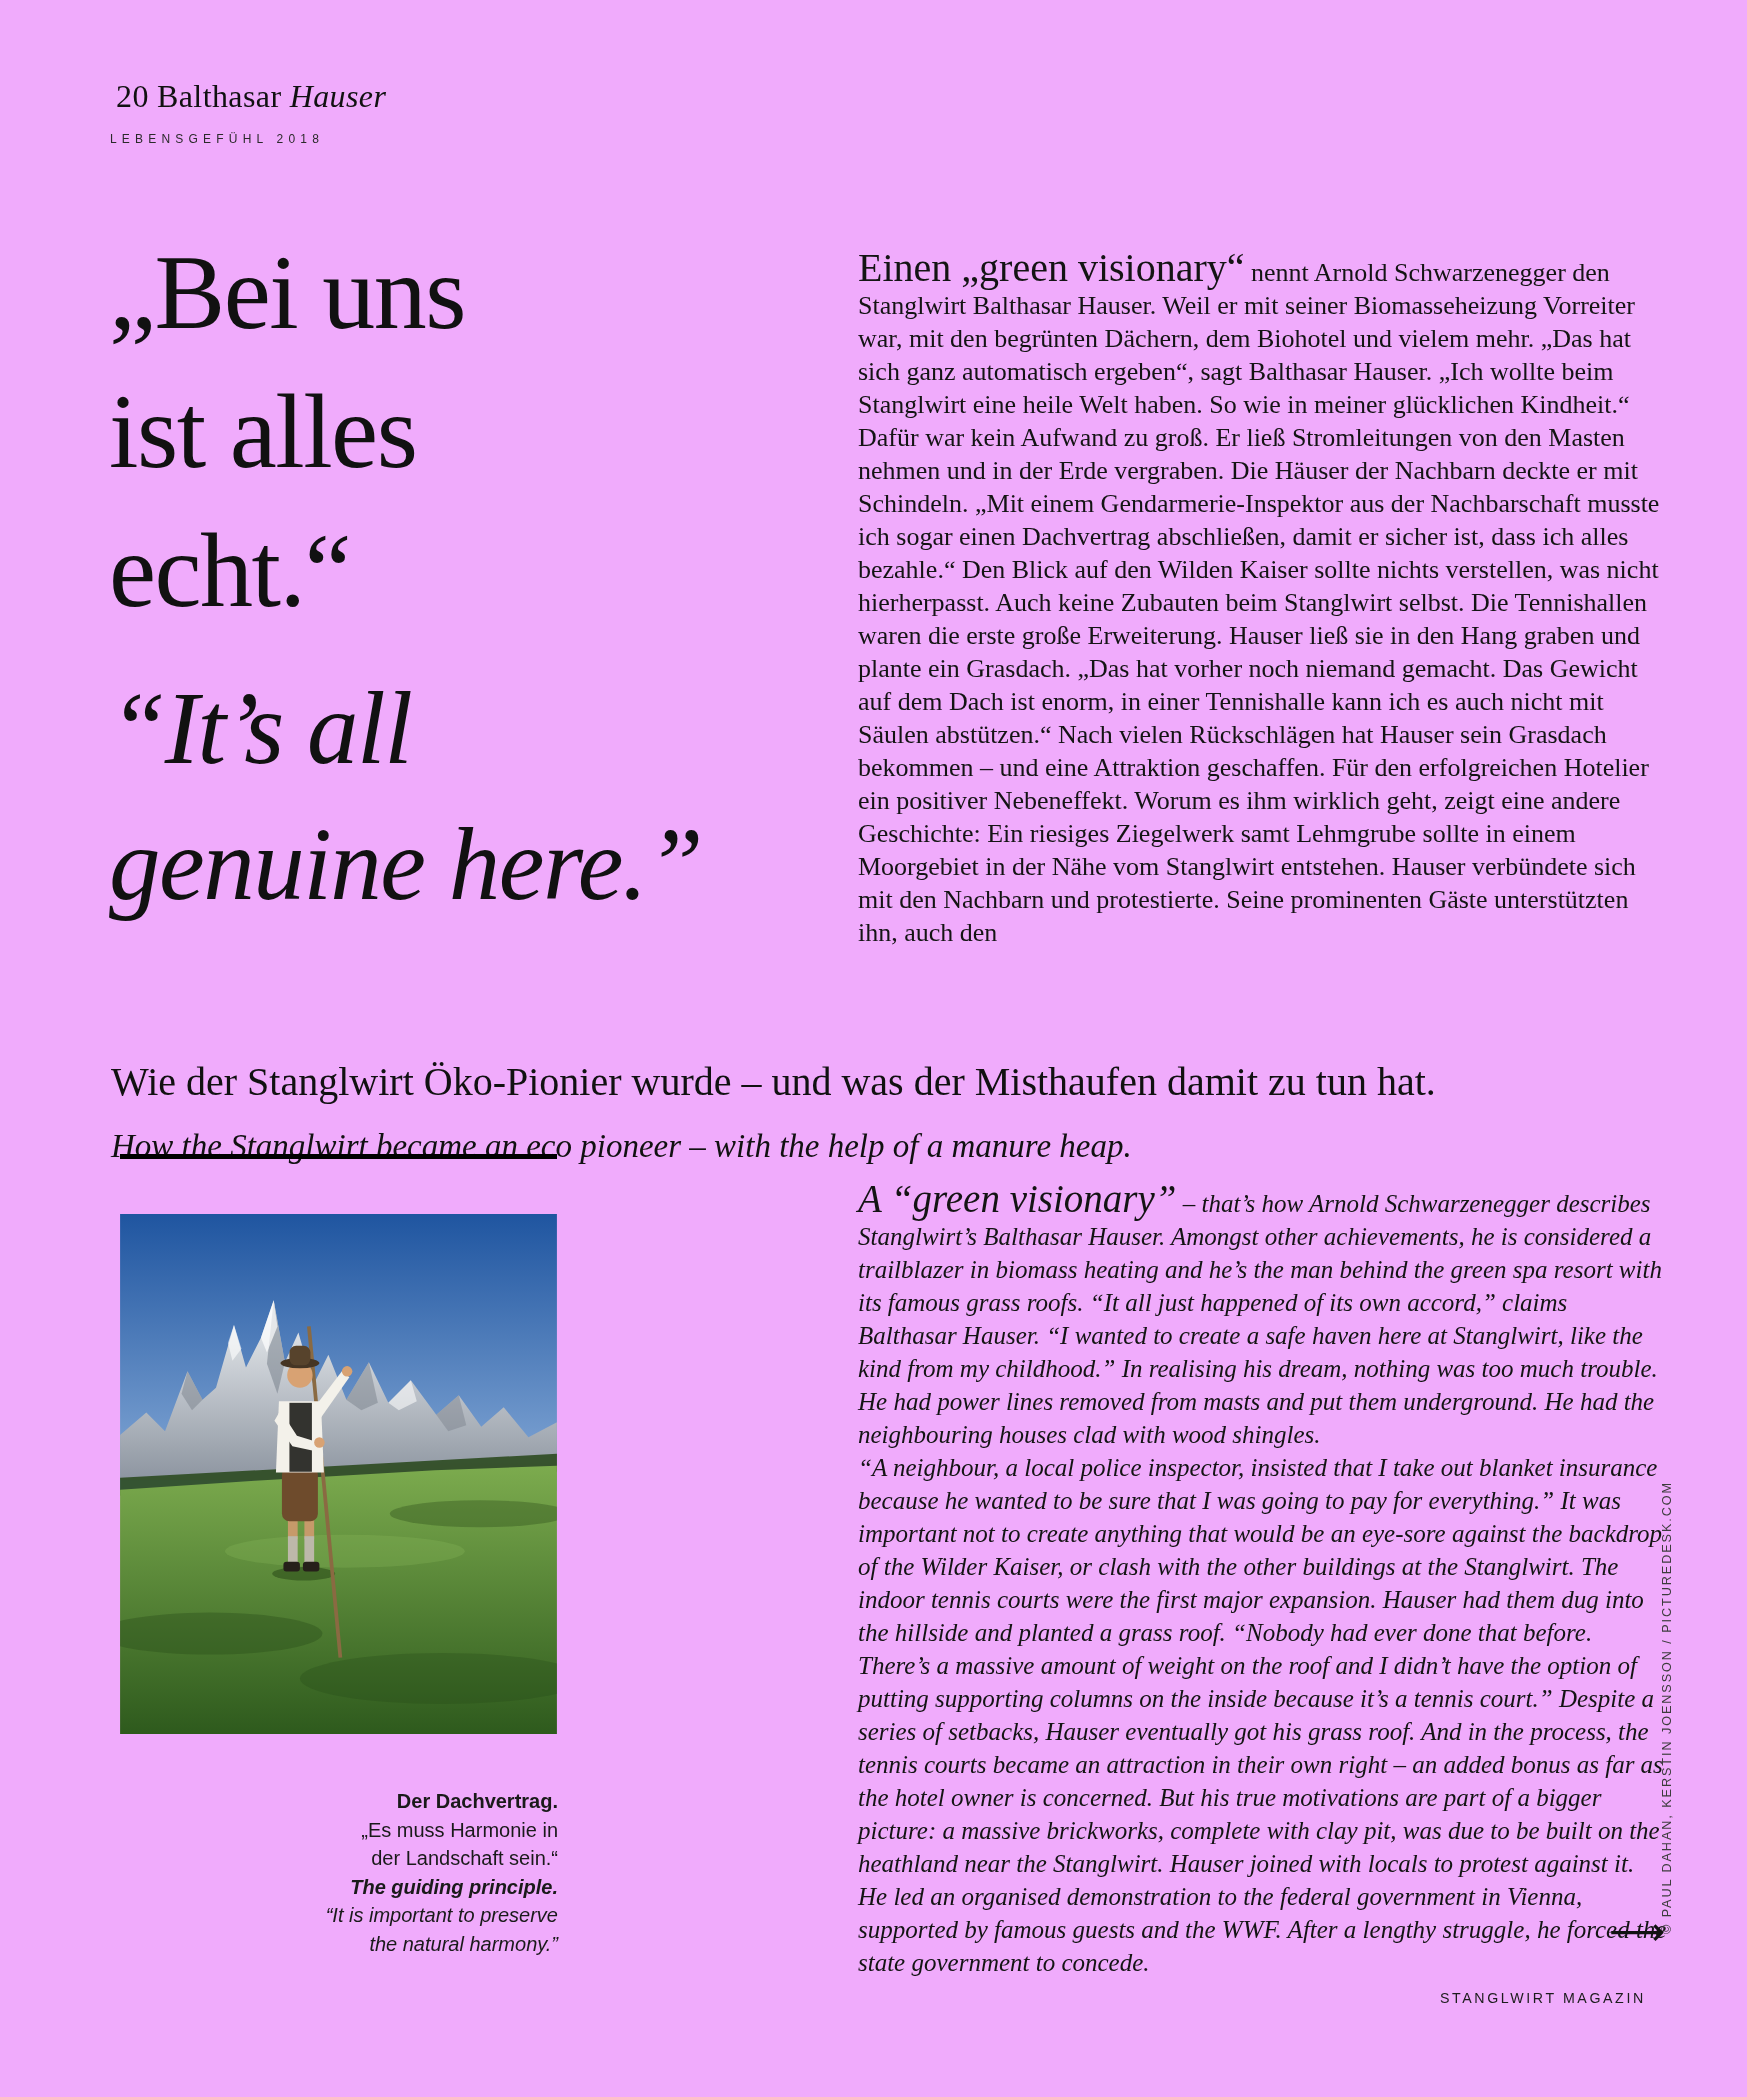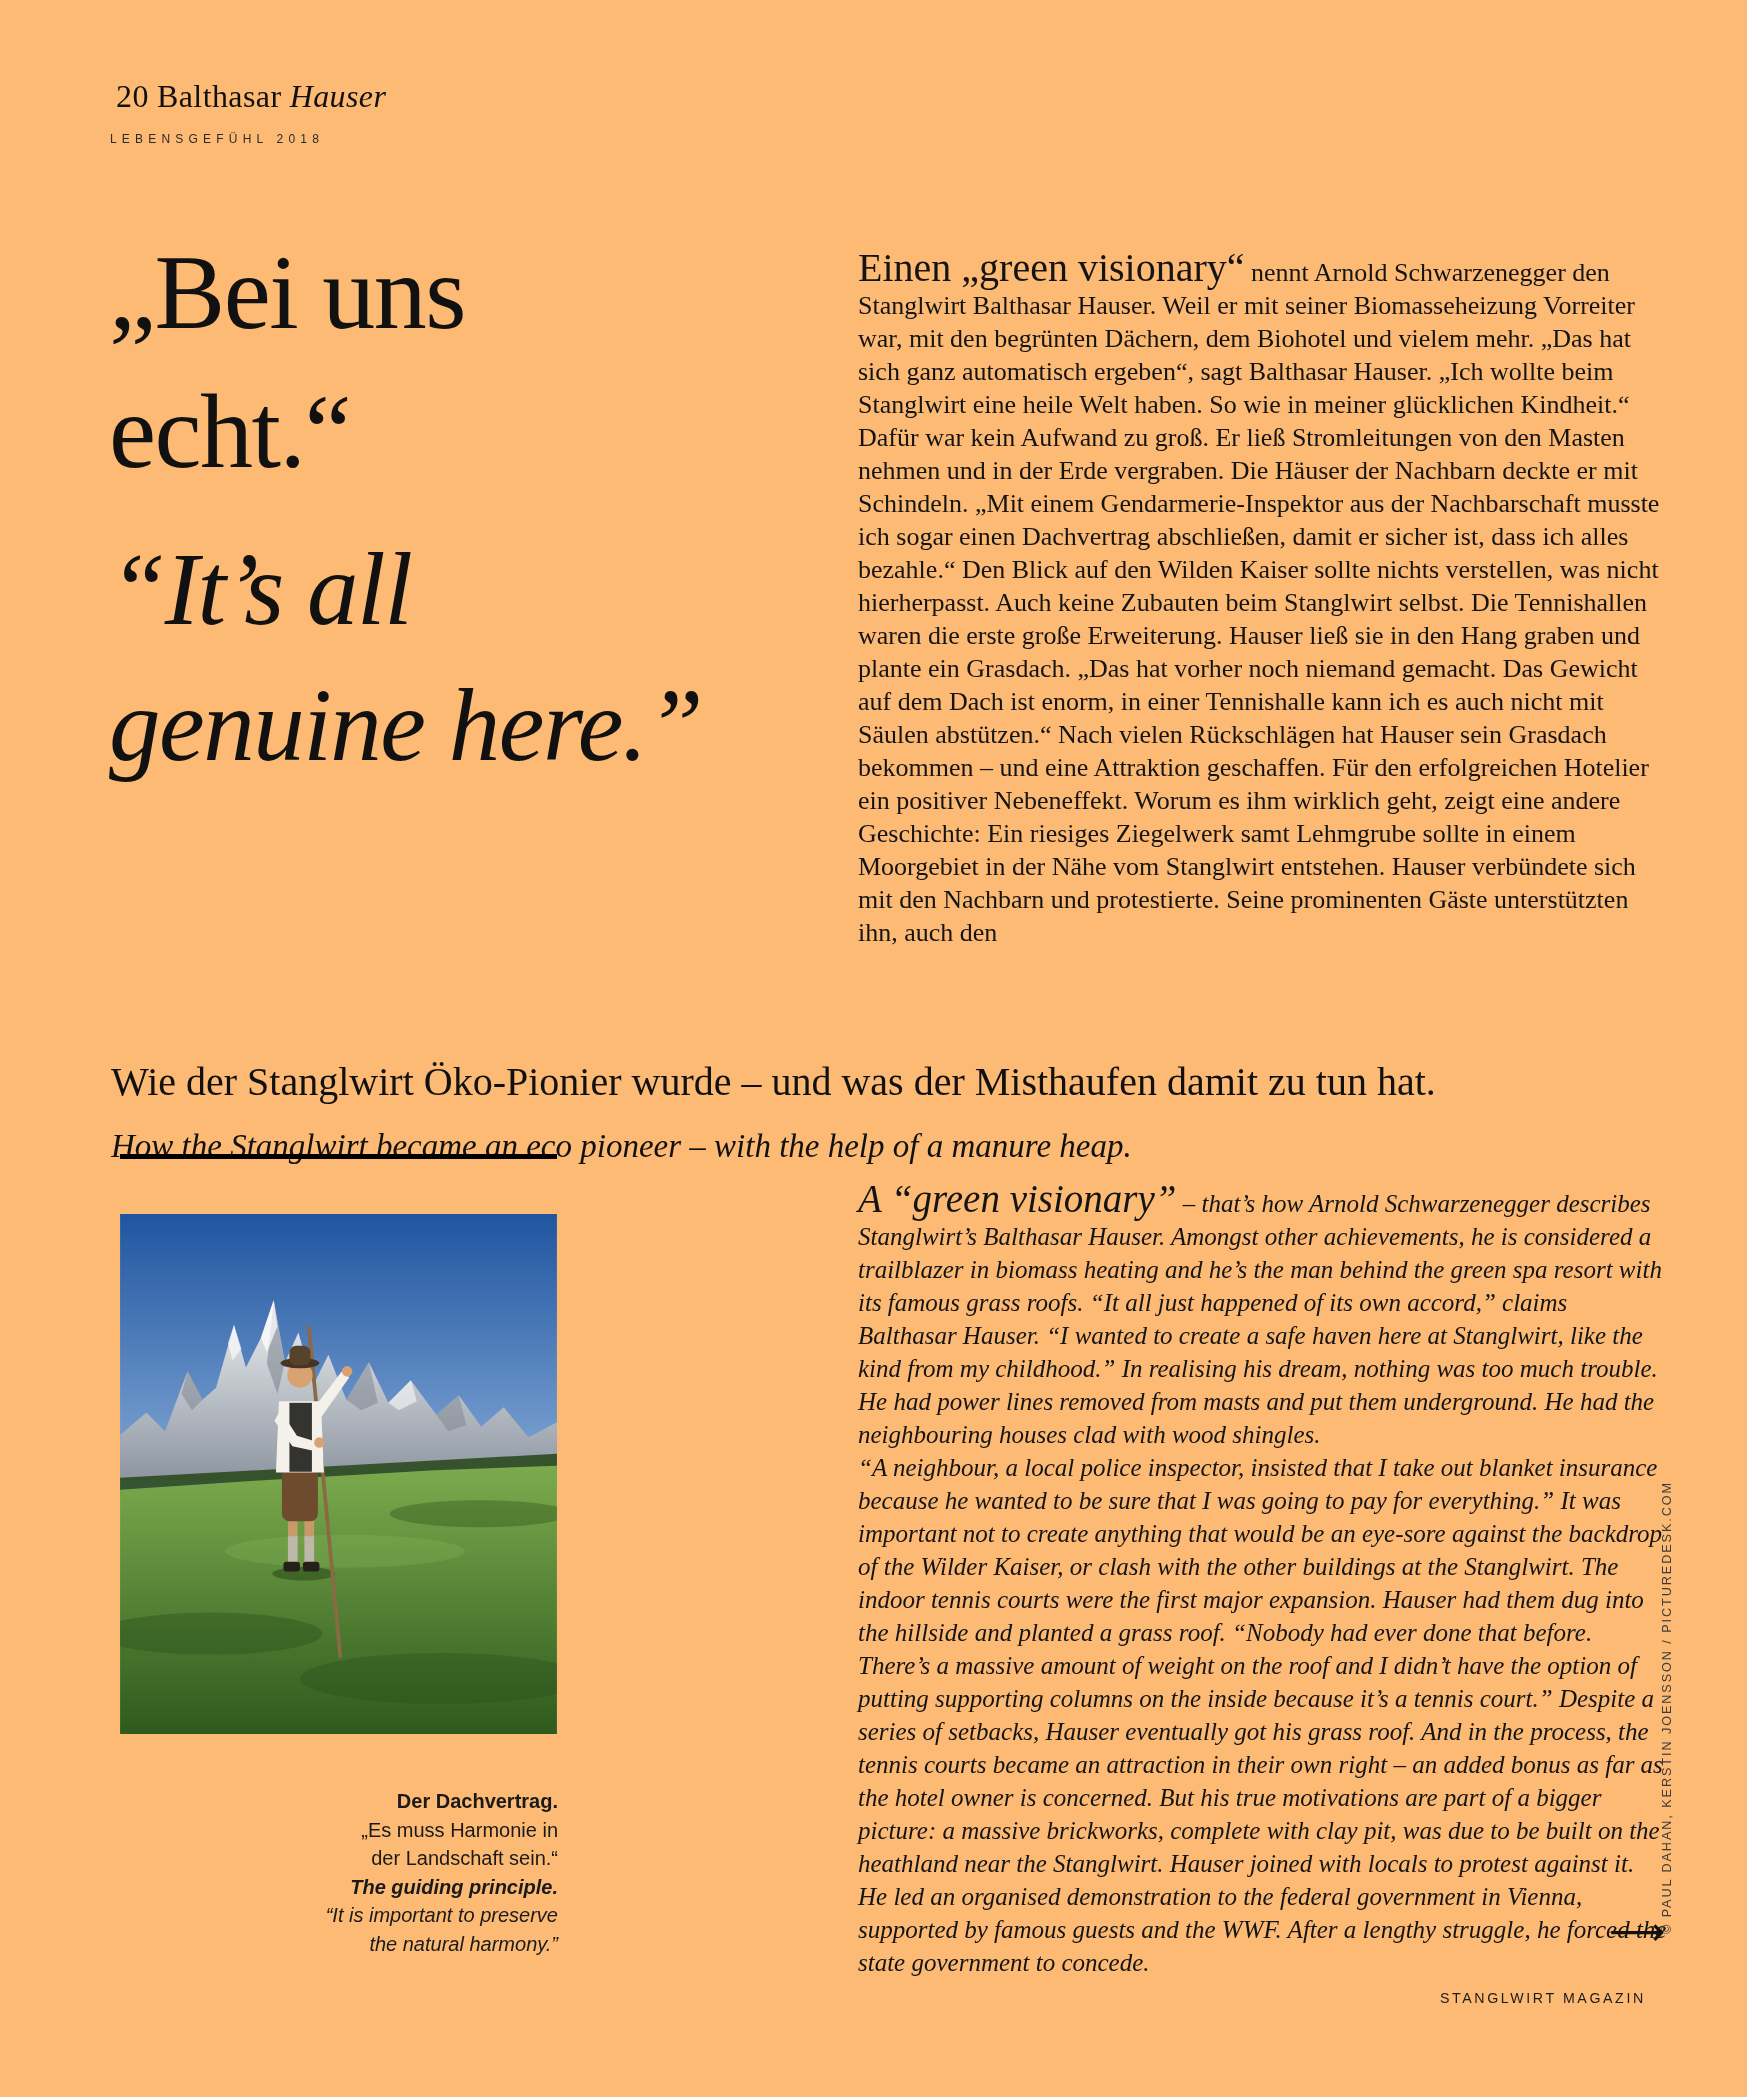--- a/index.html
+++ b/index.html
@@ -1,19 +1,19 @@
 <!DOCTYPE html>
 <html style="font-size:12px"><head>
 <meta charset="utf-8">
 <style>
   html,body{margin:0;padding:0;background:#e8e8e8;}
   .page{
     position:relative;
     width:1748px;height:2097px;
-    background:#fdba74;
+    background:#f0abfc;
     font-family:"Liberation Serif","DejaVu Serif",serif;
     color:#111;
     overflow:hidden;
   }
   
   .masthead{position:absolute;left:116px;top:78px;font-size:32px;letter-spacing:0.4px;white-space:nowrap;}
   .masthead .sp{margin-right:8.2px;}
   .masthead .it{font-style:italic;}
   .issue{position:absolute;left:110px;top:132px;font-family:"Liberation Sans",sans-serif;
          font-size:12px;letter-spacing:5.2px;color:#2a2a2a;white-space:nowrap;}
@@ -59,20 +59,21 @@
 <div class="page">
 
   <div class="masthead">
     <span class="sp">20</span><span class="sp">Balthasar</span><span class="it">Hauser</span>
   </div>
   <div class="issue">LEBENSGEFÜHL 2018</div>
 
   <div class="pullquote">
     <div class="pq-de">
       <div>„Bei uns</div>
+      <div>ist alles</div>
       <div>echt.“</div>
     </div>
     <div class="pq-en">
       <div>“It’s all</div>
       <div>genuine here.”</div>
     </div>
   </div>
 
   <p class="article-de"><span class="lead">Einen „green visionary“</span><span> nennt Arnold Schwarzenegger den Stanglwirt Balthasar Hauser. Weil er mit seiner Biomasseheizung Vorreiter war, mit den begrünten Dächern, dem Biohotel und vielem mehr. „Das hat sich ganz automatisch ergeben“, sagt Balthasar Hauser. „Ich wollte beim Stanglwirt eine heile Welt haben. So wie in meiner glücklichen Kindheit.“ Dafür war kein Aufwand zu groß. Er ließ Stromleitungen von den Masten nehmen und in der Erde vergraben. Die Häuser der Nachbarn deckte er mit Schindeln. „Mit einem Gendarmerie-Inspektor aus der Nachbarschaft musste ich sogar einen Dachvertrag abschließen, damit er sicher ist, dass ich alles bezahle.“ Den Blick auf den Wilden Kaiser sollte nichts verstellen, was nicht hierherpasst. Auch keine Zubauten beim Stanglwirt selbst. Die Tennishallen waren die erste große Erweiterung. Hauser ließ sie in den Hang graben und plante ein Grasdach. „Das hat vorher noch niemand gemacht. Das Gewicht auf dem Dach ist enorm, in einer Tennishalle kann ich es auch nicht mit Säulen abstützen.“ Nach vielen Rückschlägen hat Hauser sein Grasdach bekommen – und eine Attraktion geschaffen. Für den erfolgreichen Hotelier ein positiver Nebeneffekt. Worum es ihm wirklich geht, zeigt eine andere Geschichte: Ein riesiges Ziegelwerk samt Lehmgrube sollte in einem Moorgebiet in der Nähe vom Stanglwirt entstehen. Hauser verbündete sich mit den Nachbarn und protestierte. Seine prominenten Gäste unterstützten ihn, auch den</span></p>
 

